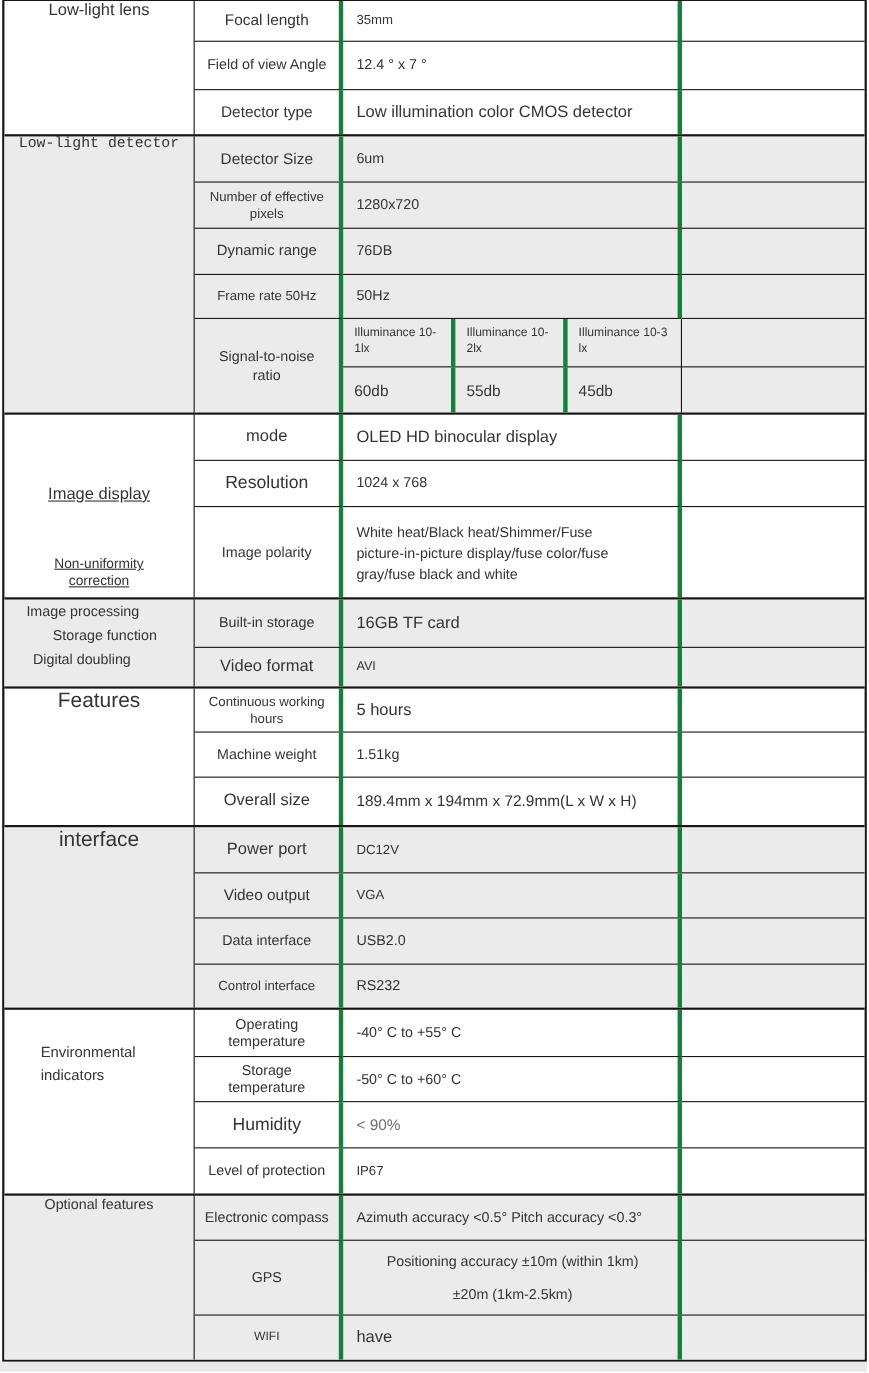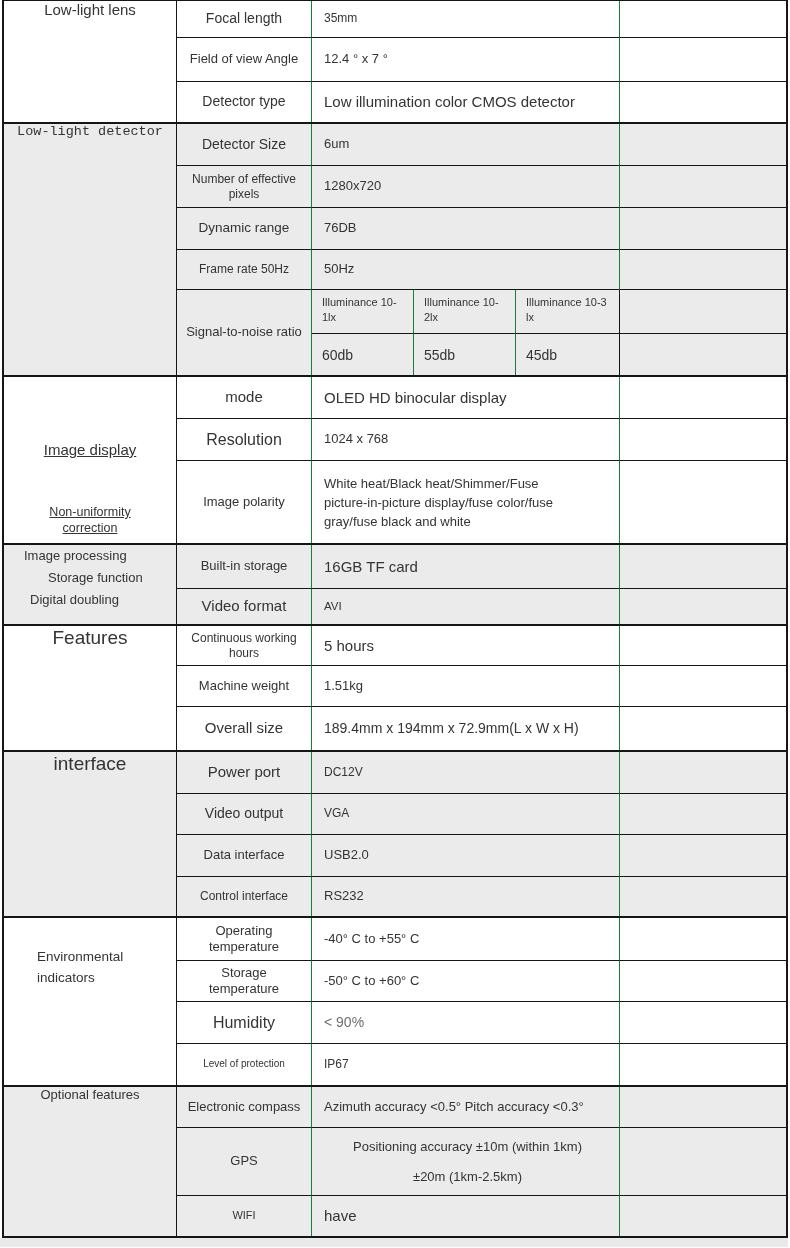--- a/index.html
+++ b/index.html
@@ -24,30 +24,30 @@
   .s1 .cat { grid-row:1 / span 3; }
   .s2 .cat { grid-row:1 / span 6;font-family:Liberation Mono, monospace; }
   .s3 .cat { grid-row:1 / span 3; }
   .s4 .cat { grid-row:1 / span 2; }
   .s5 .cat { grid-row:1 / span 3; }
   .s6 .cat { grid-row:1 / span 4; }
   .s7 .cat { grid-row:1 / span 4; }
   .s8 .cat { grid-row:1 / span 3; }
 
   .cell { display:flex; align-items:center; min-width:0; }
-  .br  { border-right:1px solid #15803d; }
+  .br  { border-right:4px solid #15803d; }
   .bb  { border-bottom:1px solid #161616; }
 
   .cat { grid-column:1; display:flex; flex-direction:column; align-items:center; justify-content:flex-start; text-align:center; border-right:1px solid #161616; line-height:1.25; }
   .lbl { grid-column:2; justify-content:center; text-align:center; padding:2px 8px; line-height:1.25; }
   .val { grid-column:3; padding:2px 8px 2px 12px; line-height:1.3; }
   .emp { grid-column:4; }
 
   
-  .f11{font-size:11px;} .f115{font-size:11.5px;} .f12{font-size:12px;} .f125{font-size:10px;text-align:right;}
+  .f11{font-size:11px;} .f115{font-size:11.5px;} .f12{font-size:12px;} .f125{font-size:13px;text-align:right;}
   .f13{font-size:13px;} .f135{font-size:13.5px;} .f14{font-size:14px;} .f15{font-size:15px;}
   .f16{font-size:16px;} .f19{font-size:19px;}
 
   .muted { color:#6f6f6f; }
 
   
   .cat-display { justify-content:flex-start; padding-top:64px;text-decoration:underline; }
   .cat-display .note { margin-top:auto; padding-bottom:7px; font-size:12.5px; line-height:16px; max-width:122px; }
 
   

